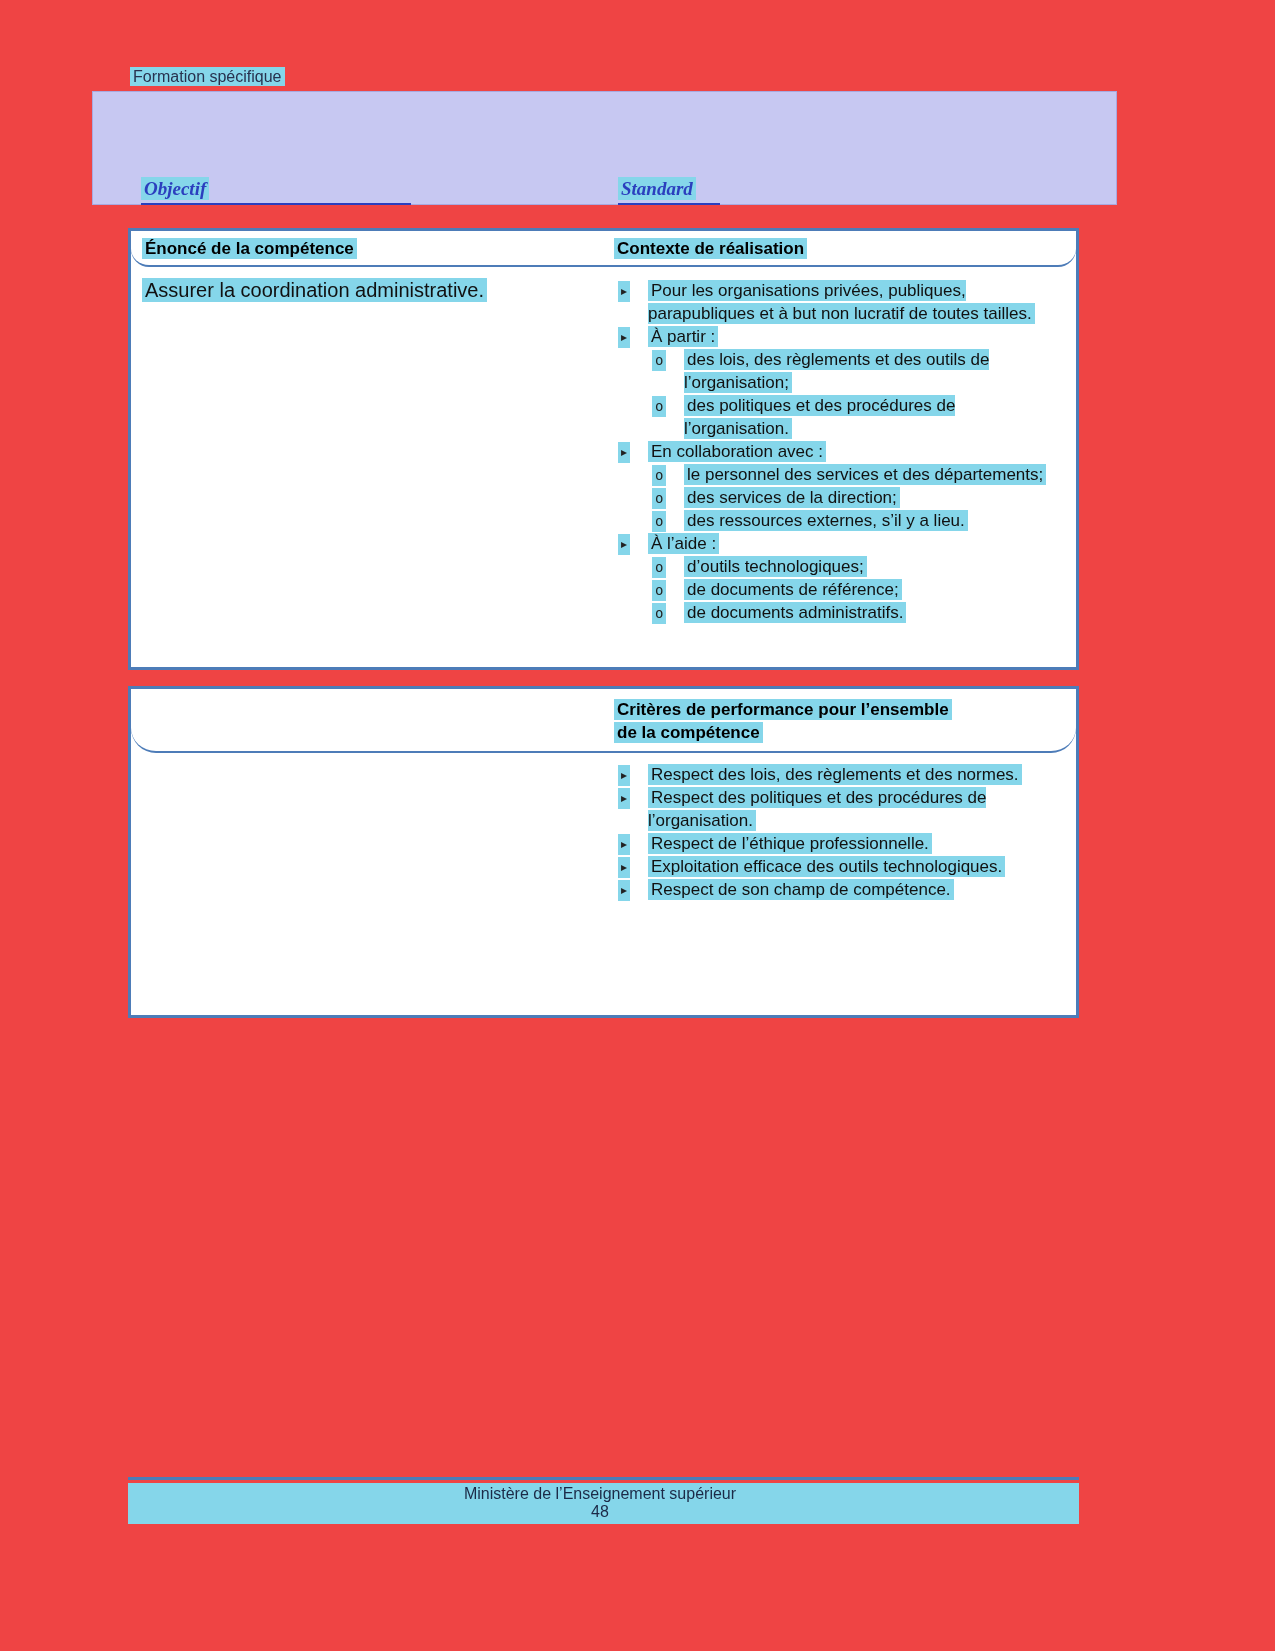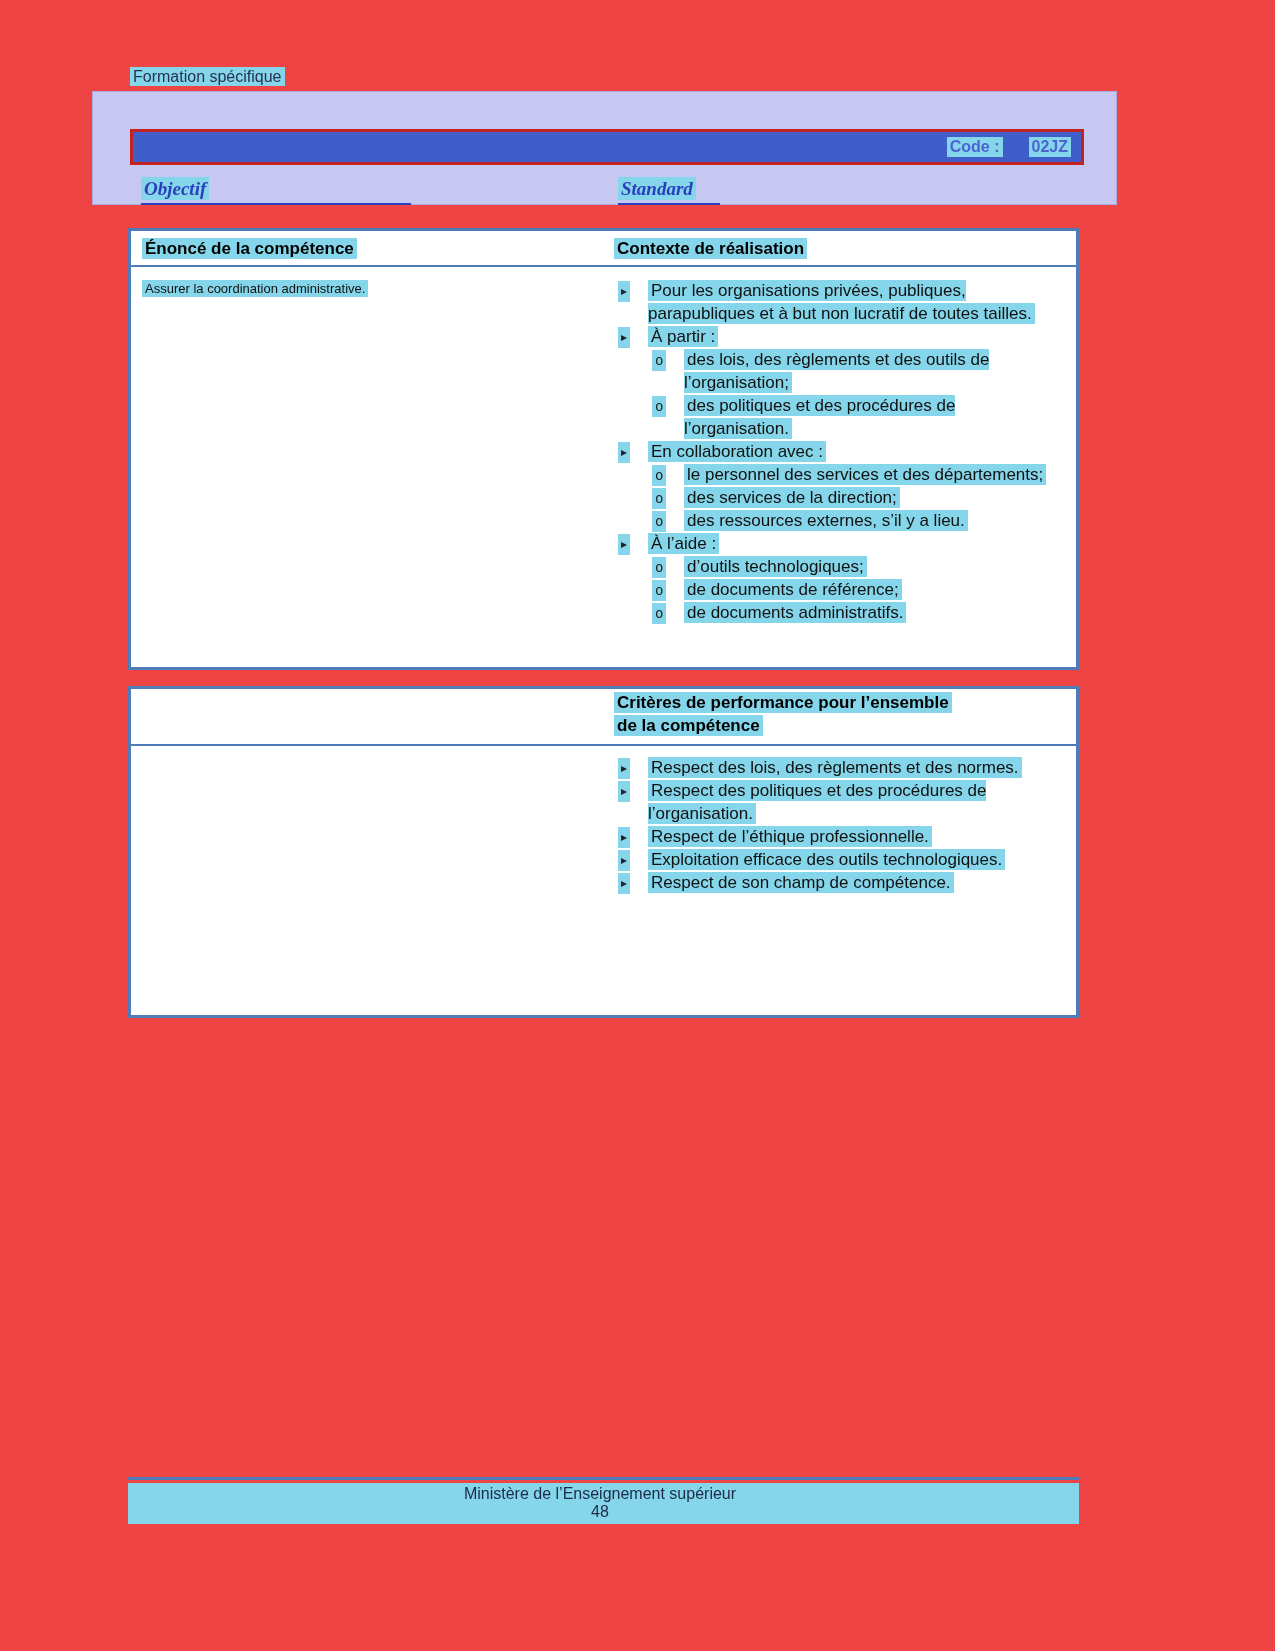--- a/index.html
+++ b/index.html
@@ -21,31 +21,31 @@
   .colhead { position: absolute; top: 86px; height: 27px; border-bottom: 2px solid #2b3fbe;
              font-size: 19px; font-weight: bold; font-style: italic; color: #2b3fbe; font-family: Liberation Serif, serif; }
   .colhead.objectif { left: 48px; width: 270px; }
   .colhead.standard { left: 525px; width: 102px; }
 
   .tbl { position: absolute; left: 128px; width: 951px; border: 3px solid #4d7cb8; background: #fff; overflow: hidden; }
   .tbl1 { top: 228px; height: 442px; }
   .tbl2 { top: 686px; height: 332px; }
 
   .tbl-header-row { display: flex; border-bottom: 2px solid #4d7cb8; }
-  .tbl1 .tbl-header-row { padding: 8px 0 6px; }
-  .tbl2 .tbl-header-row { padding: 2px 0 7px; }
+  .tbl1 .tbl-header-row { padding: 8px 0 6px; border-radius: 18px; }
+  .tbl2 .tbl-header-row { padding: 9px 0 7px; border-radius: 25px; }
   .cell-left { width: 478px; padding-left: 11px; flex: none; }
   .cell-right { flex: 1; padding-left: 5px; padding-right: 26px; }
   .th { font-weight: bold; font-size: 17px; color: #000; }
   .h2line { line-height: 23px; }
 
   .tbl-body-row { display: flex; padding-top: 12px; }
   .tbl1 .tbl-body-row { padding-top: 12px; }
   .tbl2 .tbl-body-row { padding-top: 10px; }
-  .body-text { font-size: 13px; color: #111; }
+  .body-text { font-size: 20px; color: #111; }
 
   .list { font-size: 17px; color: #111; }
   .list-row { position: relative; line-height: 23px; }
   .list-row.lvl1 { padding-left: 34px; }
   .list-row.lvl2 { padding-left: 70px; }
   .list-row > .marker { position: absolute; top: 2px; line-height: 19px; color: #222; }
   .lvl1 > .marker { left: 4px; font-size: 12px; }
   .lvl2 > .marker { left: 38px; font-size: 14px; font-family: "DejaVu Sans Mono", monospace; }
 
   .footer { position: absolute; left: 128px; top: 1477px; width: 951px;
@@ -56,24 +56,20 @@
 </head>
 <body>
 
 <div class="page">
 
   <div class="top-label">
     <span class="hl">Formation spécifique</span>
   </div>
 
   <div class="banner">
-    <div class="blue-bar">
-      <span class="hl code-text">Code :</span>
-      <span class="hl code-text">02JZ</span>
-    </div>
     <div class="colhead objectif">
       <span class="hl">Objectif</span>
     </div>
     <div class="colhead standard">
       <span class="hl">Standard</span>
     </div>
   </div>
 
   <div class="tbl tbl1">
     <div class="tbl-header-row">

